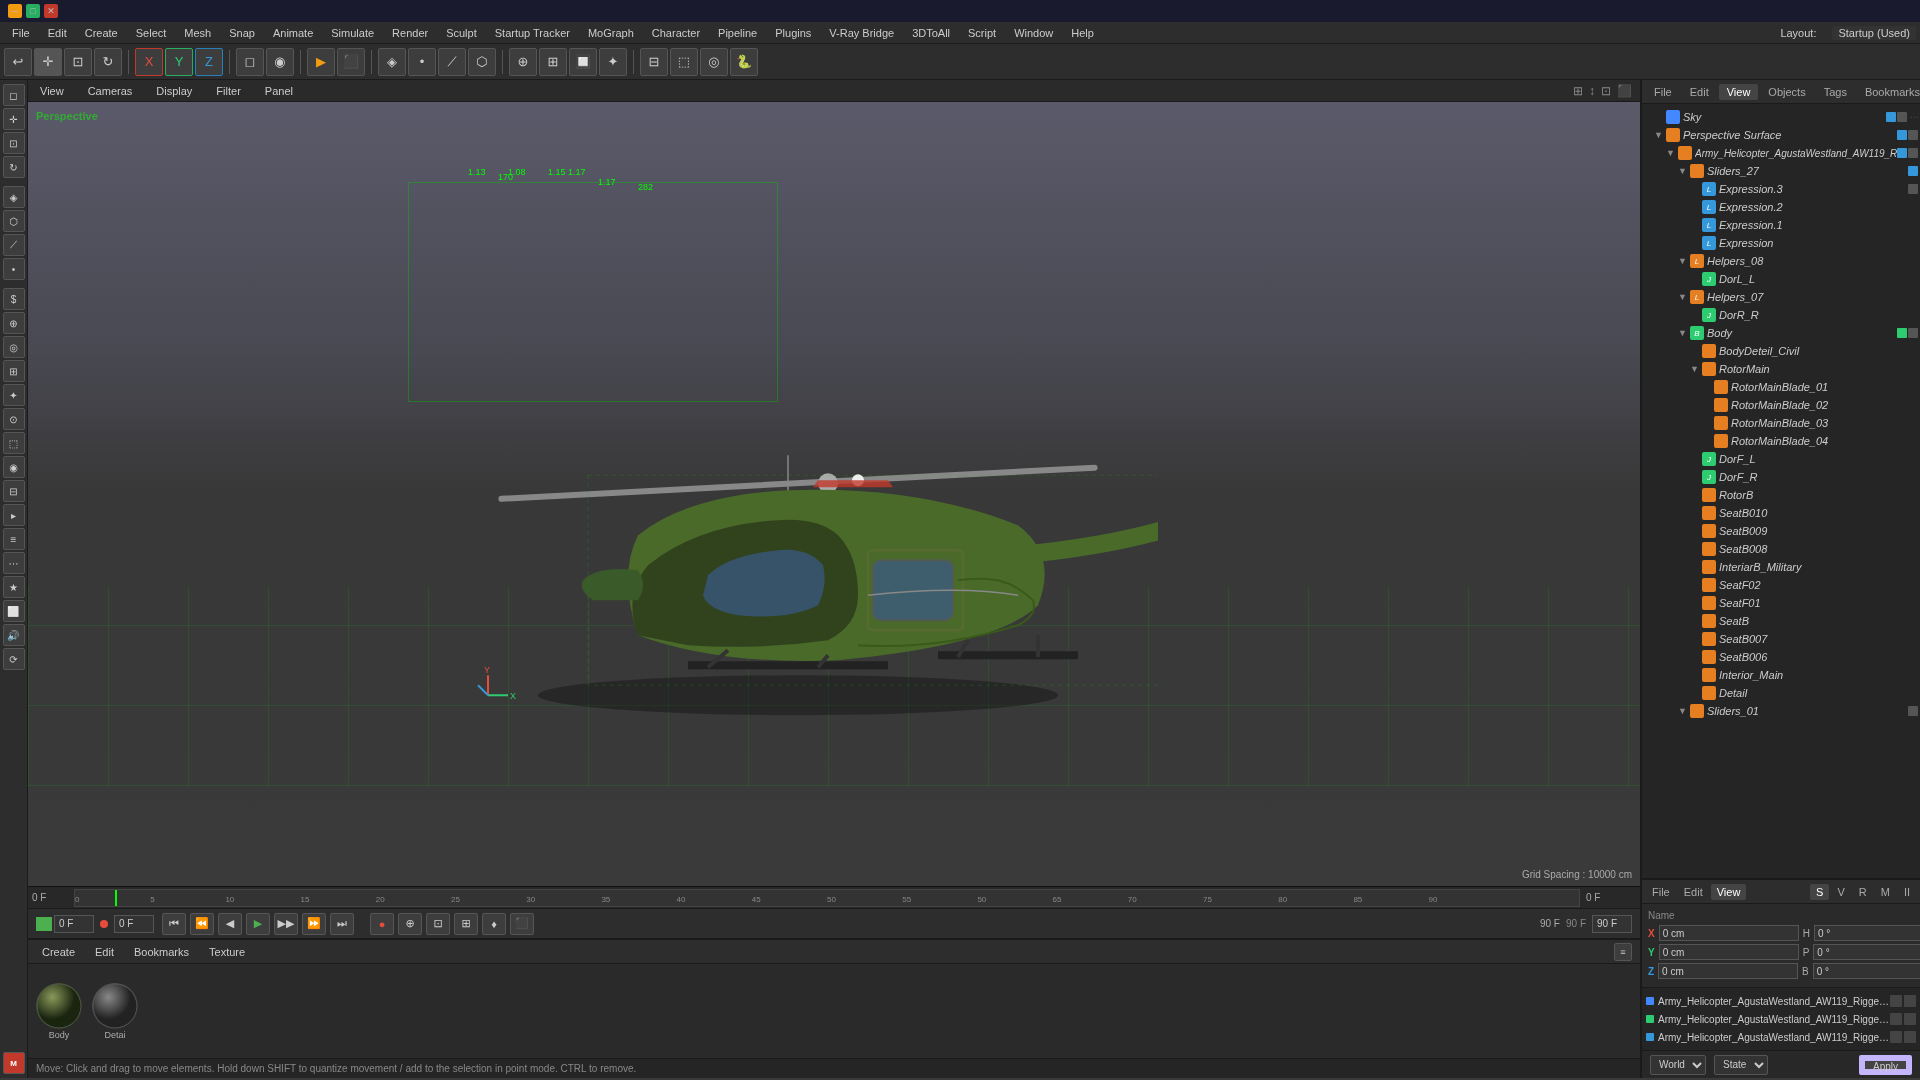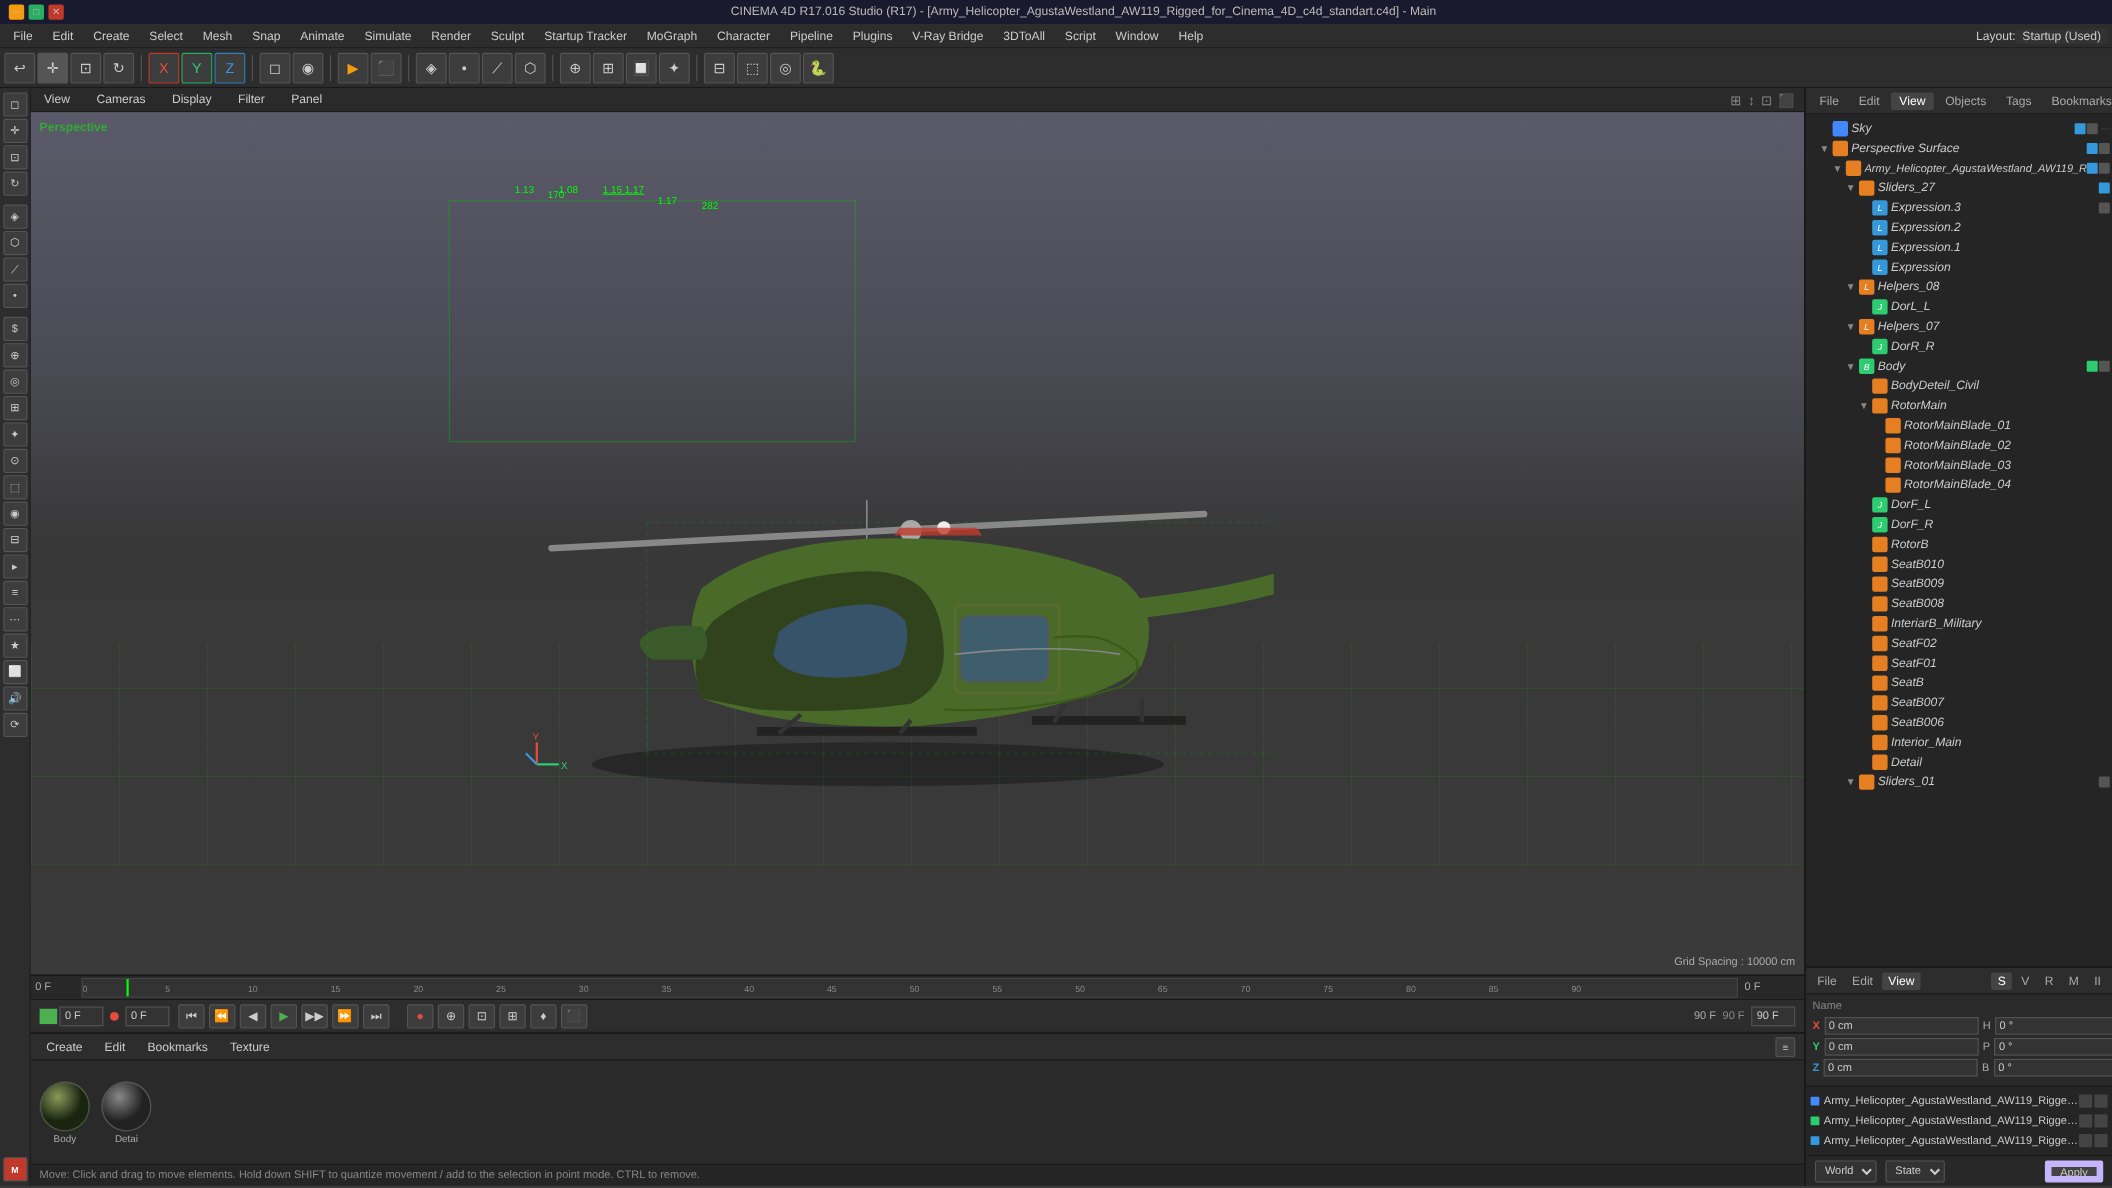--- a/index.html
+++ b/index.html
@@ -17,21 +17,21 @@
     #title-bar .win-btn.max { background: #27ae60; }
     #title-bar .win-btn.min { background: #f39c12; }
 
     
     #menu-bar {
       width: 100%; height: 22px; background: #2d2d2d;
       display: flex; align-items: center; padding: 0 4px; gap: 2px;
       border-bottom: 1px solid #1a1a1a;
     }
     .menu-item { padding: 2px 8px; cursor: pointer; color: #ccc; font-size: 11px; border-radius: 2px; }
-    .layout-section { margin-left: auto; display: flex; align-items: center; gap: 0; color: #ccc; font-size: 11px; }
+    .layout-section { margin-left: auto; display: flex; align-items: center; gap: 16px; color: #ccc; font-size: 11px; }
 
     
     #toolbar {
       width: 100%; height: 36px; background: #2d2d2d;
       display: flex; align-items: center; padding: 2px 4px; gap: 2px;
       border-bottom: 1px solid #1a1a1a;
     }
     .tool-btn {
       width: 28px; height: 28px; background: #3d3d3d; border: 1px solid #555;
       border-radius: 2px; display: flex; align-items: center; justify-content: center;
@@ -244,21 +244,20 @@
   </style>
 </head>
 <body>
 
 <div id="title-bar">
   <div style="display:flex;gap:4px;">
     <div class="win-btn min">─</div>
     <div class="win-btn max">□</div>
     <div class="win-btn close">✕</div>
   </div>
-  <div class="title">CINEMA 4D R17.016 Studio (R17) - [Army_Helicopter_AgustaWestland_AW119_Rigged_for_Cinema_4D_c4d_standart.c4d] - Main</div>
 </div>
 
 <div id="menu-bar">
   <div class="menu-item">File</div>
   <div class="menu-item">Edit</div>
   <div class="menu-item">Create</div>
   <div class="menu-item">Select</div>
   <div class="menu-item">Mesh</div>
   <div class="menu-item">Snap</div>
   <div class="menu-item">Animate</div>
@@ -367,21 +366,21 @@
 
       <div id="grid-floor"></div>
 
       <div id="perspective-label">Perspective</div>
 
       <div id="hud-overlay"></div>
 
       <div id="hud-numbers" style="color:#0f0;font-size:9px;pointer-events:none;">
         <div style="position:relative;top:-15px;left:60px;">1.13</div>
         <div style="position:relative;top:-25px;left:100px;">1.08</div>
-        <div style="position:relative;top:-35px;left:140px;text-decoration:underline;">1.15 1.17</div>
+        <div style="position:relative;top:-35px;left:140px;">1.15 1.17</div>
         <div style="position:relative;top:-40px;left:90px;">170</div>
         <div style="position:relative;top:-45px;left:190px;">1.17</div>
         <div style="position:relative;top:-50px;left:230px;">282</div>
       </div>
 
       <div id="helicopter-area">
         <svg id="heli-svg" viewBox="0 0 720 420" xmlns="http://www.w3.org/2000/svg">
 
           <ellipse cx="360" cy="370" rx="260" ry="20" fill="rgba(0,0,0,0.3)"></ellipse>
 

